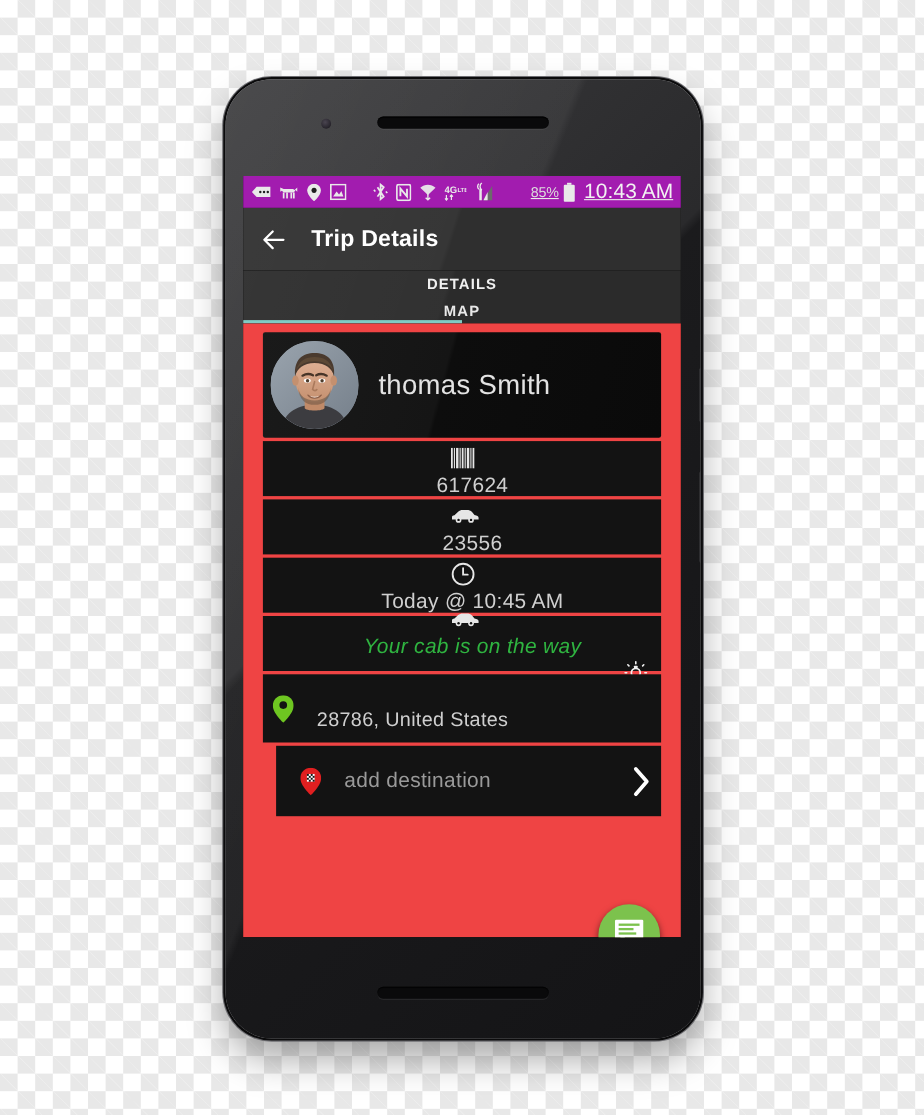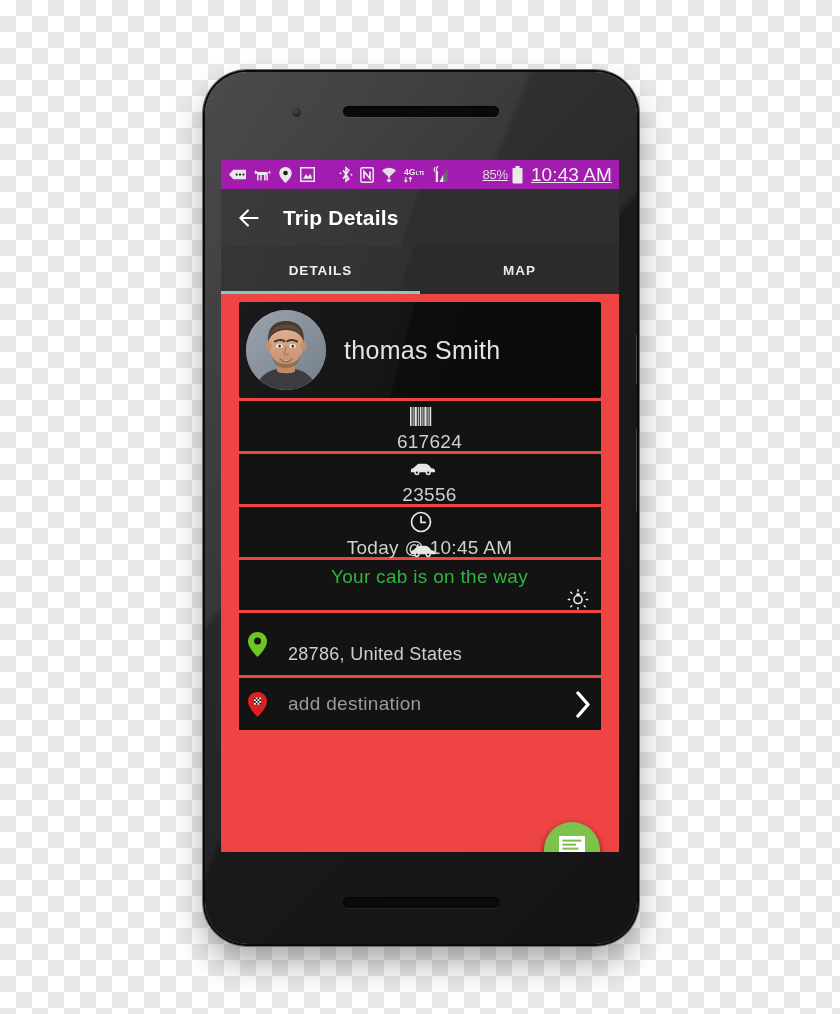--- a/index.html
+++ b/index.html
@@ -124,20 +124,21 @@
     letter-spacing: .2px;
   }
 
   
   #tab-bar {
     height: 48px;
     display: flex;
     background: #2b2b2b;
     position: relative;
     overflow: hidden;
+    flex-direction: column;
   }
   #tab-bar::after {
     content: "";
     position: absolute; inset: 0;
     background: linear-gradient(108deg, rgba(255,255,255,0.05) 0%, rgba(255,255,255,0.03) 46%, rgba(255,255,255,0) 47%);
     pointer-events: none;
   }
   .tab {
     flex: 1;
     display: flex; align-items: center; justify-content: center;
@@ -209,33 +210,33 @@
     color: #cfcfcf;
     font-size: 19px;
     font-weight: 300;
     margin-left: 10px;
     letter-spacing: .3px;
     line-height: 1.18;
   }
   .row-text.green { color: #2fb440; }
   .row-text.muted { color: #9a9a9a; }
 
-  #status-row { justify-content: flex-end; }
+  #status-row { justify-content: center; font-style: italic; }
   #brightness-icon-wrap {
     margin-left: auto;
     margin-right: 12px;
     color: #f0f0f0;
     display: flex; align-items: center;
     cursor: pointer;
   }
 
   #pickup-row { height: 62px; padding-left: 9px; align-items: center; }
   #pickup-text { font-size: 18px; }
 
-  #destination-row { height: 52px; padding-left: 9px; }
+  #destination-row { height: 64px; padding-left: 22px; margin-left: 12px; }
   #chevron-right-wrap {
     margin-left: auto; margin-right: 9px;
     color: #ffffff;
     display: flex; align-items: center;
     cursor: pointer;
   }
 
   
   #action-buttons {
     display: flex;

